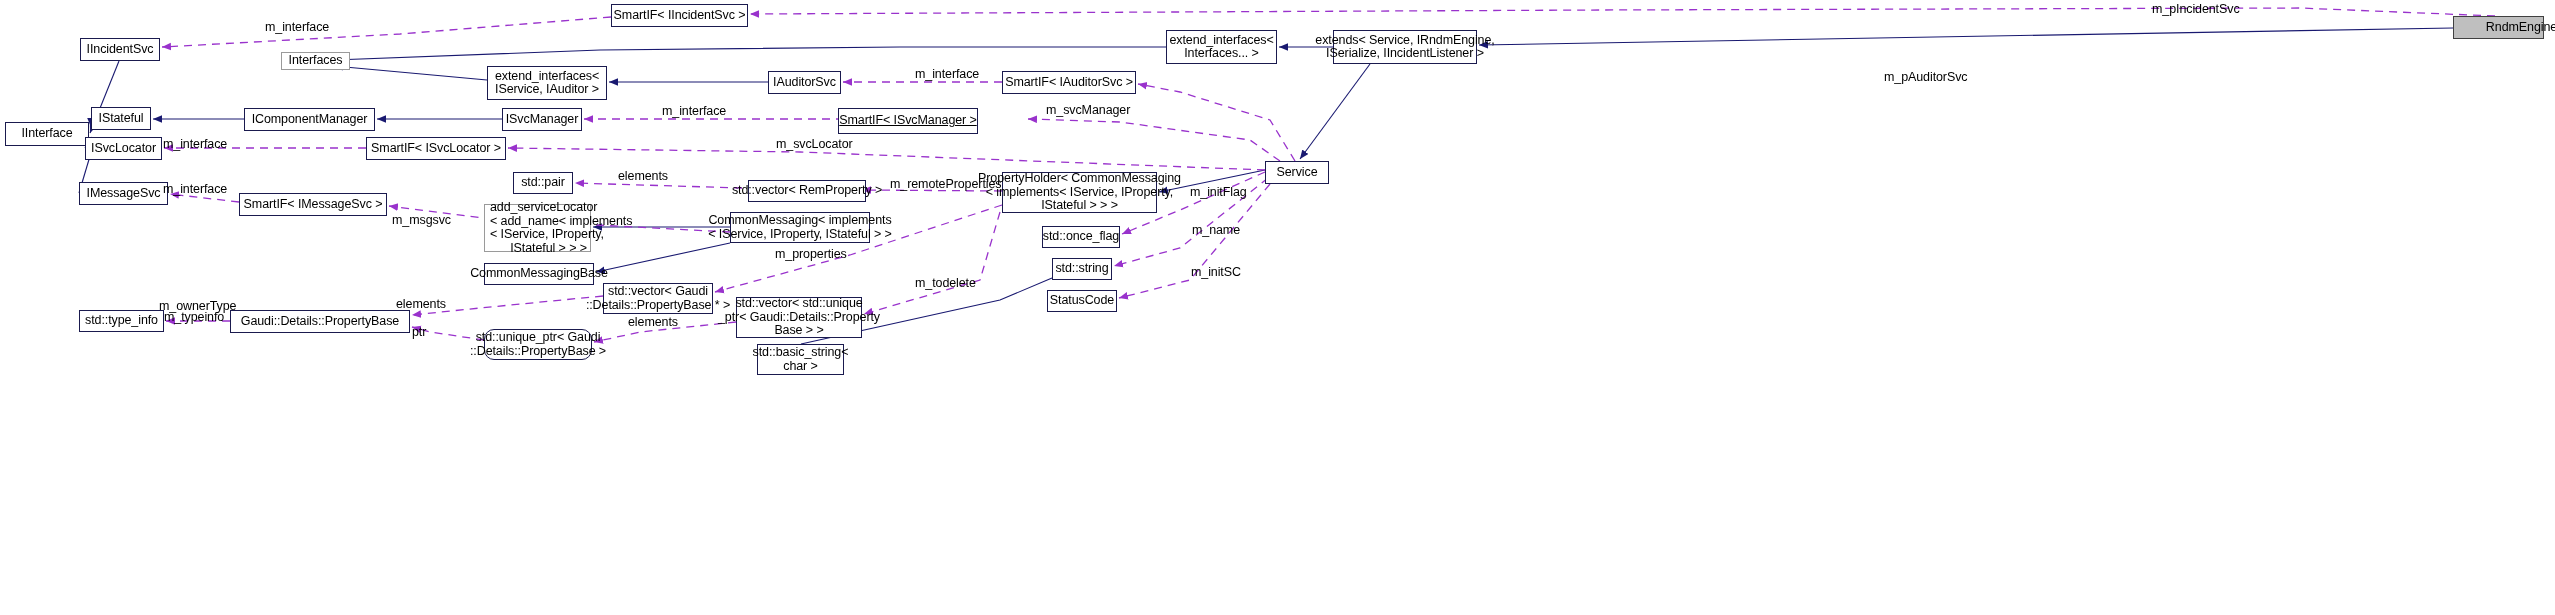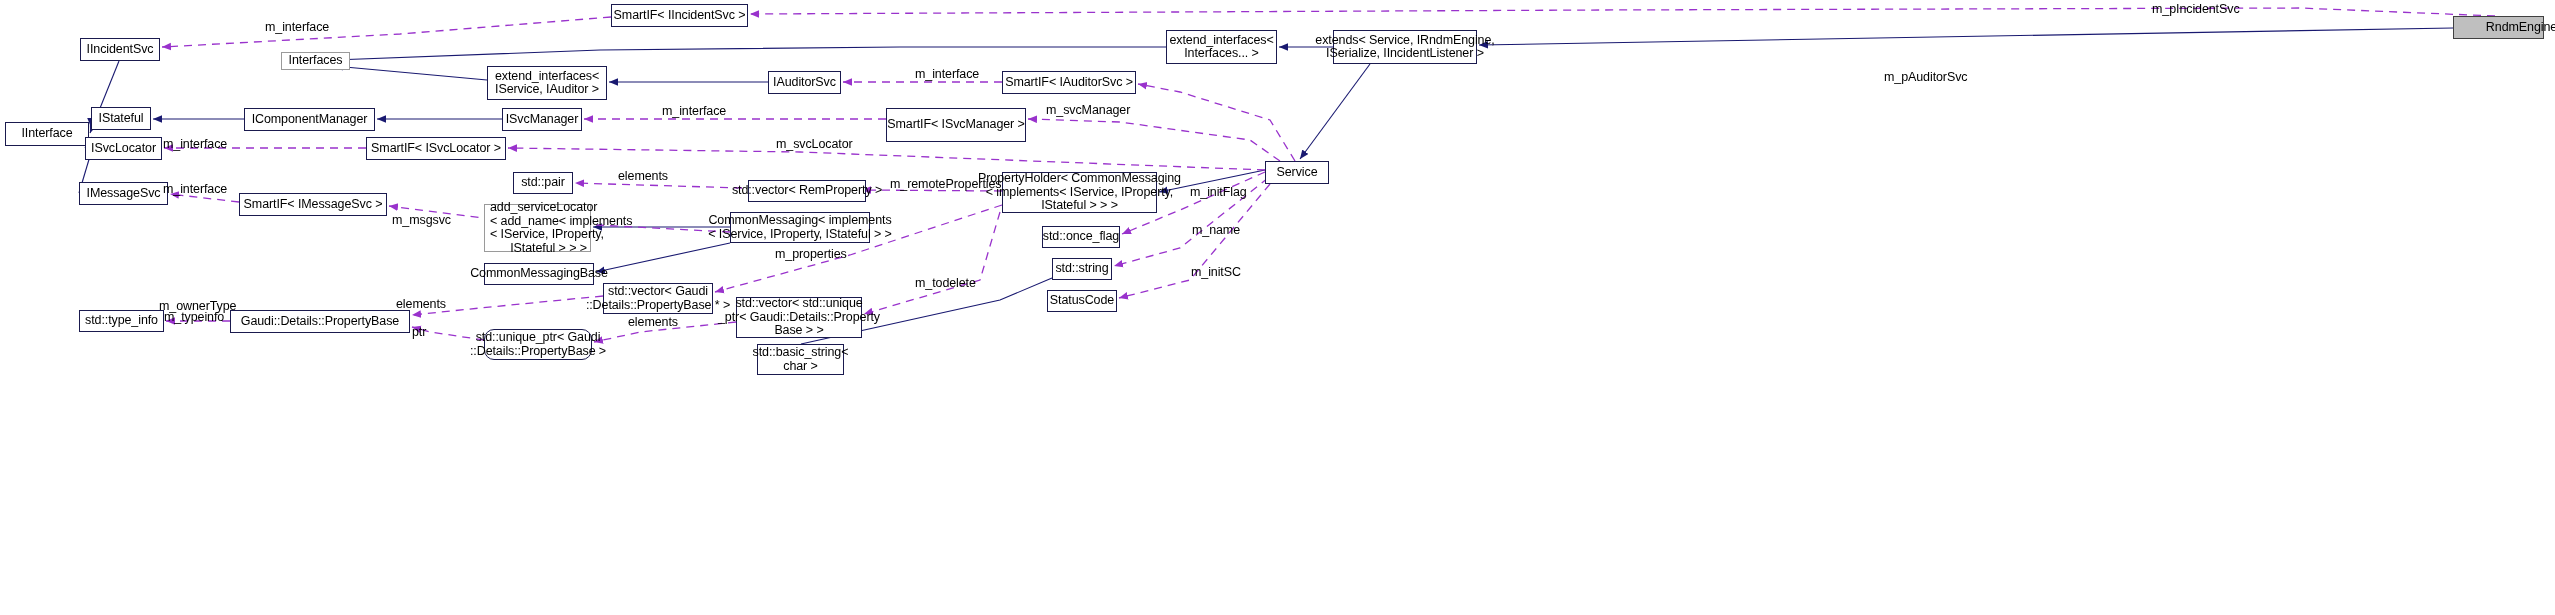--- a/index.html
+++ b/index.html
@@ -183,21 +183,21 @@
 ::Details::PropertyBase * &gt;</div>
     <div class="node" style="left: 768px; top: 71px; width: 73px; height: 23px;">IAuditorSvc</div>
     <div class="node" style="left: 736px; top: 297px; width: 126px; height: 41px;">std::vector&lt; std::unique
 _ptr&lt; Gaudi::Details::Property
 Base &gt; &gt;</div>
     <div class="node" style="left: 757px; top: 344px; width: 87px; height: 31px;">std::basic_string&lt;
 char &gt;</div>
     <div class="node" style="left: 742px; top: 180px; width: 118px; height: 22px; margin-left: 6px;">std::vector&lt; RemProperty &gt;</div>
     <div class="node" style="left: 730px; top: 212px; width: 140px; height: 31px;">CommonMessaging&lt; implements
 &lt; IService, IProperty, IStateful &gt; &gt;</div>
-    <div class="node" style="left: 886px; top: 108px; width: 140px; height: 34px;">SmartIF&lt; ISvcManager &gt;</div>
+    <div class="node" style="left: 838px; top: 108px; width: 140px; height: 26px; text-decoration: underline;">SmartIF&lt; ISvcManager &gt;</div>
     <div class="node" style="left: 1002px; top: 172px; width: 155px; height: 41px;">PropertyHolder&lt; CommonMessaging
 &lt; implements&lt; IService, IProperty,
 IStateful &gt; &gt; &gt;</div>
     <div class="node" style="left: 1042px; top: 226px; width: 78px; height: 22px;">std::once_flag</div>
     <div class="node" style="left: 1052px; top: 258px; width: 60px; height: 22px;">std::string</div>
     <div class="node" style="left: 1047px; top: 290px; width: 70px; height: 22px;">StatusCode</div>
     <div class="node" style="left: 1002px; top: 71px; width: 134px; height: 23px;">SmartIF&lt; IAuditorSvc &gt;</div>
     <div class="node" style="left: 1166px; top: 30px; width: 111px; height: 34px;">extend_interfaces&lt;
 Interfaces... &gt;</div>
     <div class="node" style="left: 1265px; top: 161px; width: 64px; height: 23px;">Service</div>

